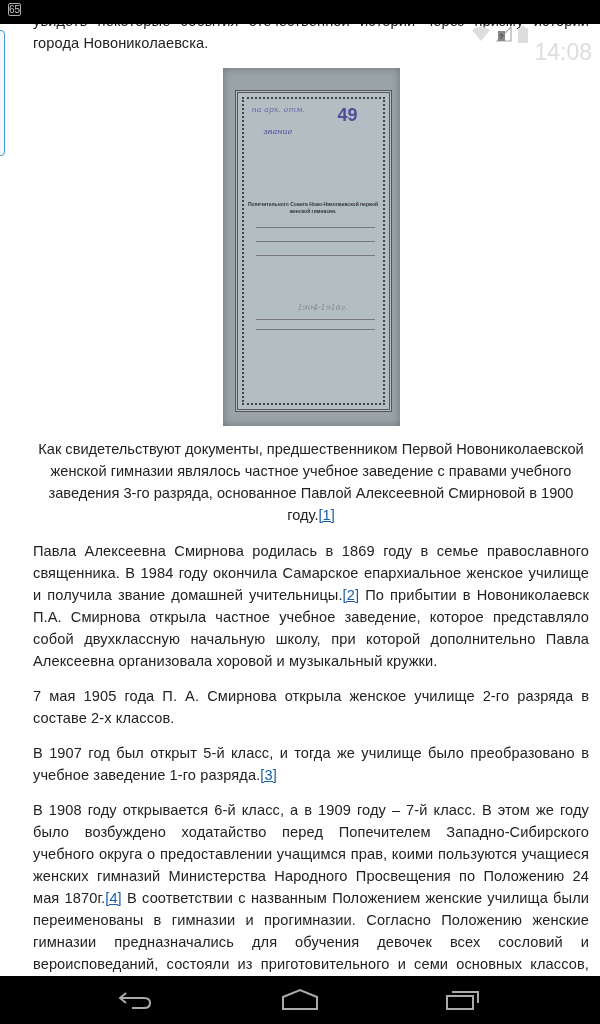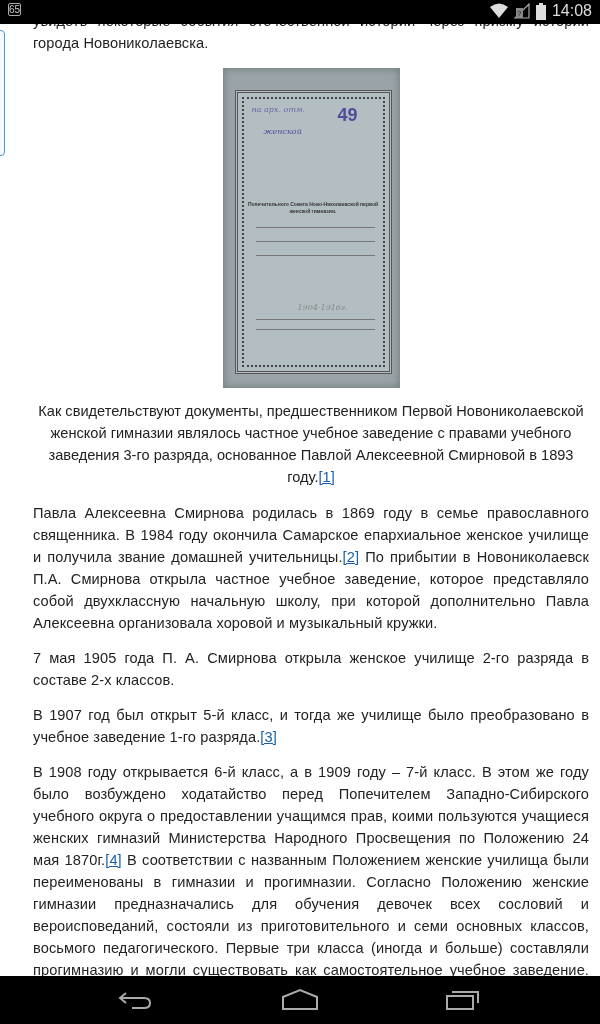--- a/index.html
+++ b/index.html
@@ -7,34 +7,34 @@
       width: 600px; height: 1024px; overflow: hidden; position: relative;
       background: #ffffff; font-family: "Liberation Sans", sans-serif;
     }
     .status-bar {
       position: absolute; top: 0; left: 0; width: 600px; height: 24px;
       background: #000; color: #fff; z-index: 10;
     }
     .status-left { position: absolute; left: 8px; top: 4px; font-size: 10px; color: #ccc; }
     .status-left span { border: 1px solid #aaa; border-radius: 2px; padding: 0 0; font-size: 10px; }
     .status-right { position: absolute; right: 8px; top: 2px; display: flex; align-items: center; gap: 6px; }
-    .status-time { font-size: 16px; color: #ddd; }
+    .status-time { font-size: 23px; color: #ddd; margin-top: 37px; }
     .icon-svg { display: block; }
 
     .content {
       position: absolute; top: 24px; left: 0; width: 600px; height: 952px; overflow: hidden;
     }
     .inner { position: absolute; top: -14px; left: 33px; width: 556px; }
     p.body {
       margin: 0 0 13px 0; font-size: 14.6px; line-height: 22px; color: #222;
       text-align: justify; letter-spacing: 0.1px;
     }
     .figure { width: 556px; text-align: center; margin: 14px 0 0 0; }
     .doc-image {
-      width: 177px; height: 320px; margin: 0 auto; background: #9aa4a8; position: relative;
+      width: 177px; height: 358px; margin: 0 auto; background: #9aa4a8; position: relative;
       box-shadow: inset 0 0 8px rgba(0,0,0,0.3);
     }
     .doc-frame {
       position: absolute; left: 12px; top: 22px; right: 8px; bottom: 14px;
       background: #b3bec3; border: 3px double #555;
     }
     .doc-dots {
       position: absolute; left: 4px; top: 4px; right: 4px; bottom: 4px;
       border: 2px dotted #444;
     }
@@ -93,32 +93,32 @@
 <div class="content">
   <div class="inner">
     <p class="body">увидеть некоторые события отечественной истории через призму истории города Новониколаевска.</p>
 
     <div class="figure">
       <div class="doc-image">
         <div class="doc-frame">
           <div class="doc-dots"></div>
           <div class="doc-hand" style="left:14px; top:12px;">на арх. отм.</div>
           <div class="doc-stamp">49</div>
-          <div class="doc-hand" style="left:26px; top:34px; color:#4d4d99;">женской</div>
+          <div class="doc-hand" style="left:26px; top:34px; color:#4d4d99;">звание</div>
           <div class="doc-sub">Попечительного Совета Ново-Николаевской первой женской гимназии.</div>
           <div class="doc-line" style="top:134px;"></div>
           <div class="doc-line" style="top:148px;"></div>
           <div class="doc-line" style="top:162px;"></div>
           <div class="doc-hand" style="left:60px; top:210px; color:#888;">1904-1916г.</div>
           <div class="doc-line" style="top:226px;"></div>
           <div class="doc-line" style="top:236px;"></div>
         </div>
       </div>
       <div class="caption">
-        <span>Как свидетельствуют документы, предшественником Первой Новониколаевской женской гимназии являлось частное учебное заведение с правами учебного заведения 3-го разряда, основанное Павлой Алексеевной Смирновой в 1893 году.</span><a class="ref">[1]</a>
+        <span>Как свидетельствуют документы, предшественником Первой Новониколаевской женской гимназии являлось частное учебное заведение с правами учебного заведения 3-го разряда, основанное Павлой Алексеевной Смирновой в 1900 году.</span><a class="ref">[1]</a>
       </div>
     </div>
 
     <p class="body"><span>Павла Алексеевна Смирнова родилась в 1869 году в семье православного священника. В 1984 году окончила Самарское епархиальное женское училище и получила звание домашней учительницы.</span><a class="ref">[2]</a><span> По прибытии в Новониколаевск П.А. Смирнова открыла частное учебное заведение, которое представляло собой двухклассную начальную школу, при которой дополнительно Павла Алексеевна организовала хоровой и музыкальный кружки.</span></p>
 
     <p class="body"><span>7 мая 1905 года П. А. Смирнова открыла женское училище 2-го разряда в составе 2-х классов.</span></p>
 
     <p class="body"><span>В 1907 год был открыт 5-й класс, и тогда же училище было преобразовано в учебное заведение 1-го разряда.</span><a class="ref">[3]</a></p>
 
     <p class="body"><span>В 1908 году открывается 6-й класс, а в 1909 году – 7-й класс. В этом же году было возбуждено ходатайство перед Попечителем Западно-Сибирского учебного округа о предоставлении учащимся прав, коими пользуются учащиеся женских гимназий Министерства Народного Просвещения по Положению 24 мая 1870г.</span><a class="ref">[4]</a><span> В соответствии с названным Положением женские училища были переименованы в гимназии и прогимназии. Согласно Положению женские гимназии предназначались для обучения девочек всех сословий и  вероисповеданий, состояли из приготовительного и семи основных классов, восьмого педагогического. Первые три класса (иногда и больше) составляли прогимназию и могли существовать как самостоятельное учебное заведение. Гимназисткам, окончившим 7 классов, выдавали аттестат</span></p>

